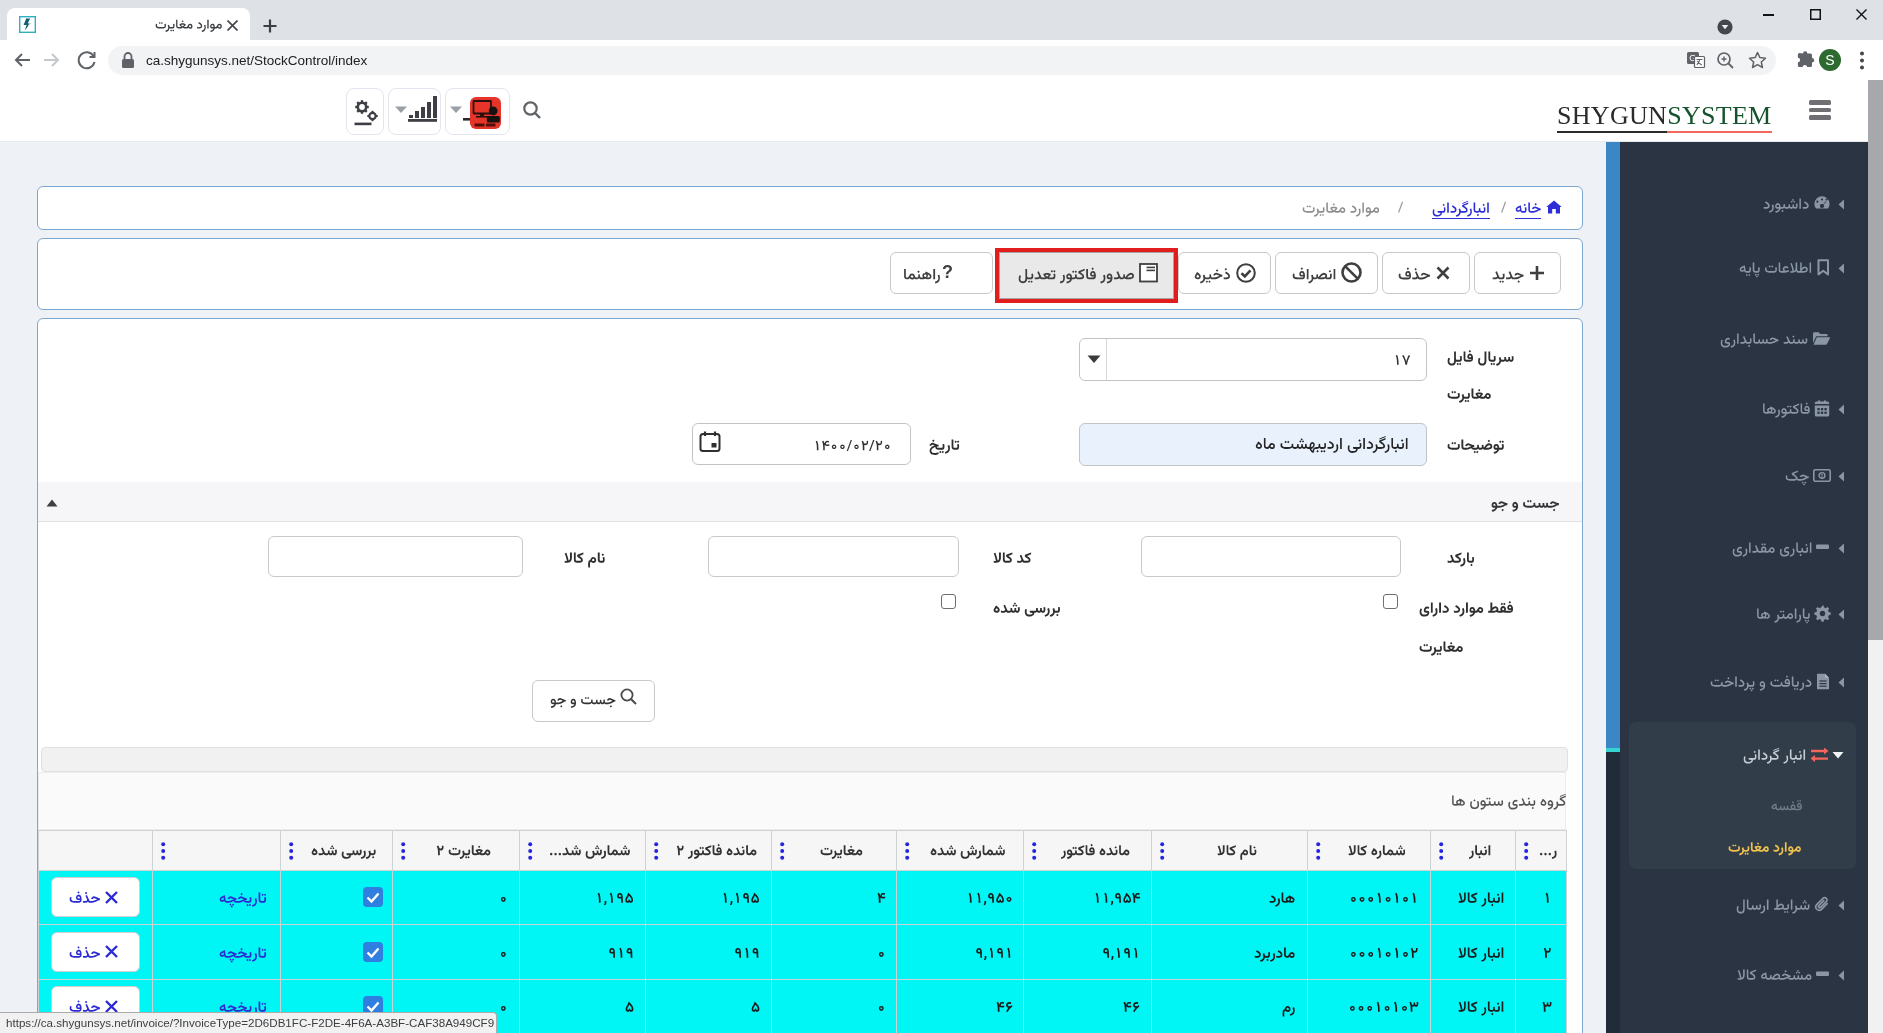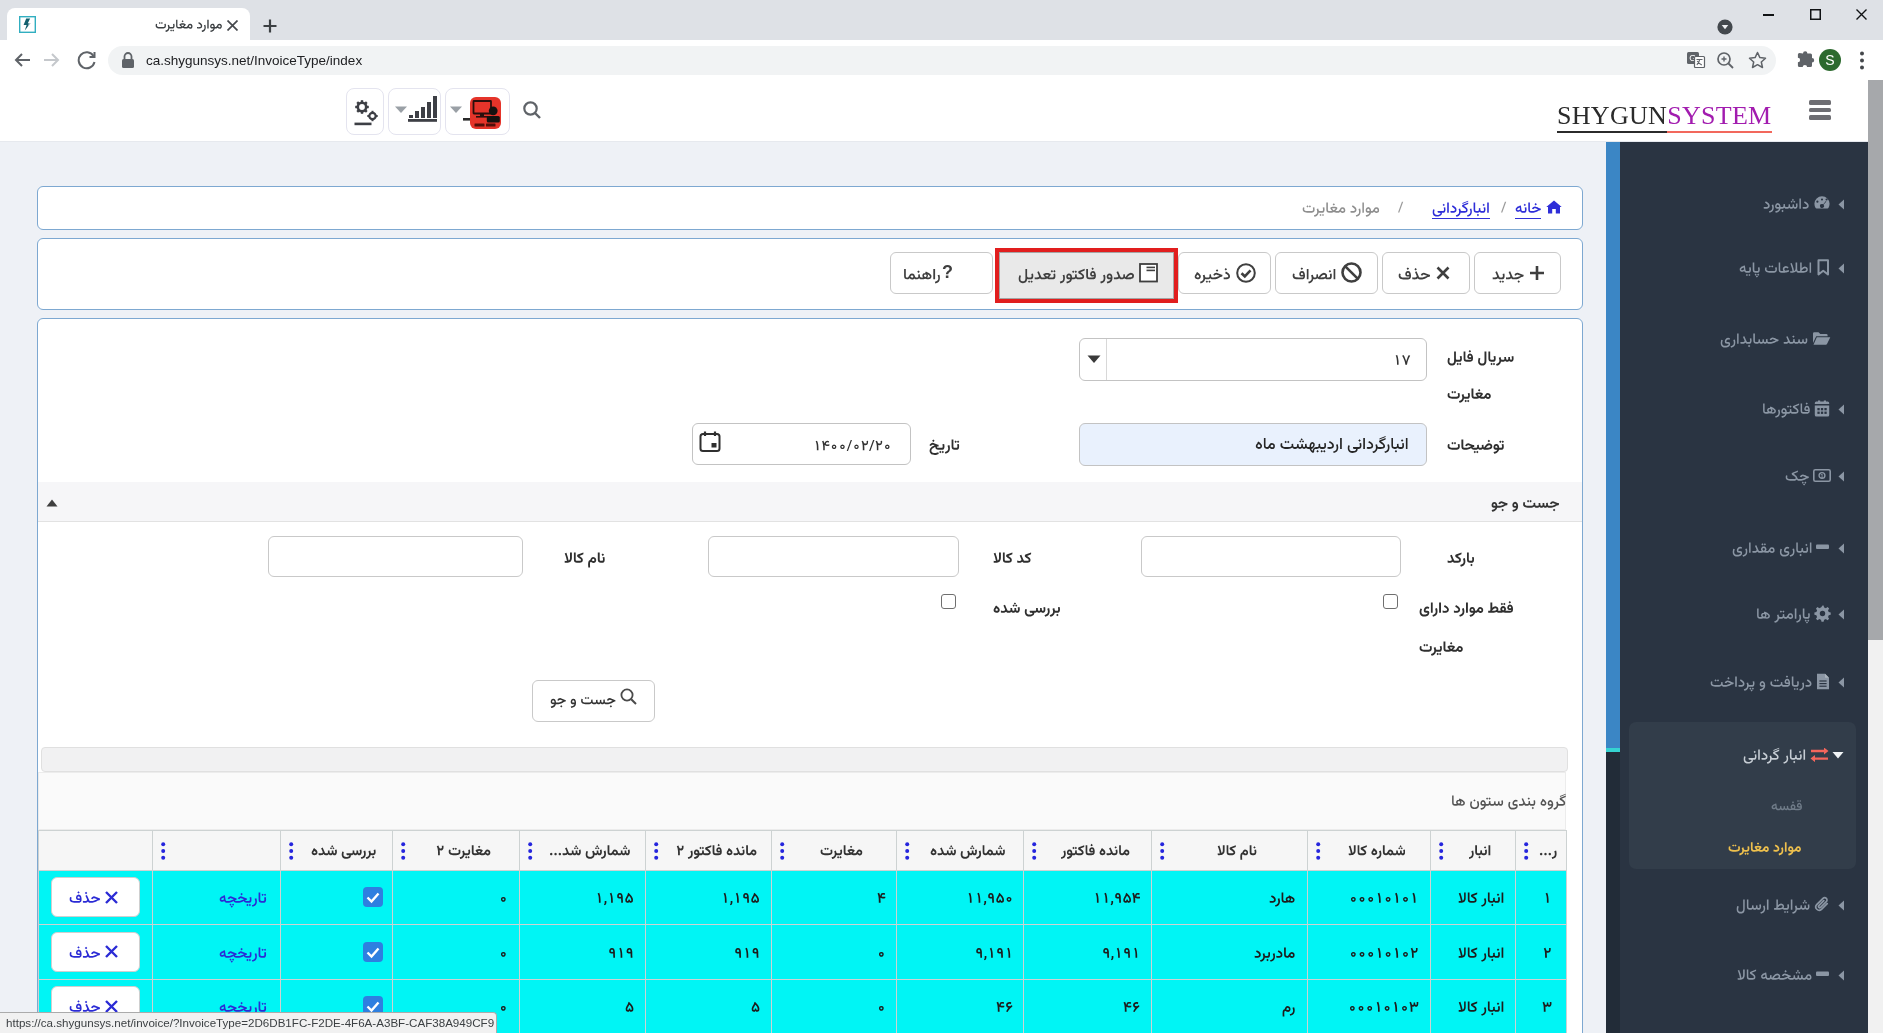--- a/index.html
+++ b/index.html
@@ -38,21 +38,21 @@
   </svg>
 <svg style="position:absolute;left:77px;top:50px;" width="20" height="20" viewBox="0 0 20 20">
     <path d="M16.5 6 A 8 8 0 1 0 17.5 12" stroke="#5f6368" stroke-width="2" fill="none"></path>
     <path d="M17.5 2 V7 H12.5" fill="none" stroke="#5f6368" stroke-width="2"></path>
   </svg>
 <div style="position:absolute;left:108px;top:46px;width:1668px;height:29px;background:#f1f3f4;border-radius:15px"></div>
 <svg style="position:absolute;left:121px;top:52px;" width="14" height="17" viewBox="0 0 14 17">
     <rect x="1" y="7" width="12" height="9" rx="1.5" fill="#5f6368"></rect>
     <path d="M3.5 7 V4.5 A3.5 3.5 0 0 1 10.5 4.5 V7" stroke="#5f6368" stroke-width="1.8" fill="none"></path>
   </svg>
-<div style="position:absolute;left:146px;top:50px;font:400 13.5px/21px &quot;Liberation Sans&quot;,sans-serif;color:#202124">ca.shygunsys.net/InvoiceType/index</div>
+<div style="position:absolute;left:146px;top:50px;font:400 13.5px/21px &quot;Liberation Sans&quot;,sans-serif;color:#202124">ca.shygunsys.net/StockControl/index</div>
 <svg style="position:absolute;left:1687px;top:52px;" width="20" height="16" viewBox="0 0 20 16">
     <rect x="0" y="0" width="12" height="12" rx="1.5" fill="#5f6368"></rect>
     <text x="5.8" y="9.3" font-size="9" font-family="Liberation Sans" fill="#fff" text-anchor="middle">G</text>
     <rect x="7.5" y="4.5" width="10" height="11" rx="1" fill="#fdfdfd" stroke="#5f6368" stroke-width="1.2"></rect>
     <path d="M9.5 7.5 H15.5 M12.5 7.5 V8 Q12.2 11 9.8 12.8 M10.2 9 Q12 11.5 14.8 13" stroke="#5f6368" stroke-width="1.1" fill="none"></path>
   </svg>
 <svg style="position:absolute;left:1716px;top:51px;" width="19" height="19" viewBox="0 0 19 19">
     <circle cx="8" cy="8" r="6" stroke="#5f6368" stroke-width="1.7" fill="none"></circle>
     <path d="M12.5 12.5 L17 17" stroke="#5f6368" stroke-width="1.8"></path>
     <path d="M8 5.5 V10.5 M5.5 8 H10.5" stroke="#5f6368" stroke-width="1.4"></path>
@@ -127,21 +127,21 @@
     <rect x="16.8" y="19" width="13" height="6.5" rx="1.5" fill="#151210"></rect>
 <g fill="#520f0a">
       <rect x="4.5" y="26.5" width="10" height="3" rx="0.5"></rect>
       <rect x="16" y="26.5" width="9.5" height="3" rx="0.5"></rect>
     </g>
   </svg>
 <svg style="position:absolute;left:523px;top:101px;" width="19" height="19" viewBox="0 0 19 19">
     <circle cx="7.5" cy="7.5" r="6.2" stroke="#5f6368" stroke-width="2.2" fill="none"></circle>
     <path d="M12 12 L17 17" stroke="#5f6368" stroke-width="2.4"></path>
   </svg>
-<div style="position:absolute;left:1557px;top:101px;font:400 26px/30px &quot;Liberation Serif&quot;,serif;letter-spacing:0.3px"><span style="color:#2b2b2b;border-bottom:2.5px solid #2b2b2b;padding-bottom:1px">SHYGUN</span><span style="color:#a21caf;border-bottom:2.5px solid #f2685c;padding-bottom:1px">SYSTEM</span></div>
+<div style="position:absolute;left:1557px;top:101px;font:400 26px/30px &quot;Liberation Serif&quot;,serif;letter-spacing:0.3px"><span style="color:#2b2b2b;border-bottom:2.5px solid #2b2b2b;padding-bottom:1px">SHYGUN</span><span style="color:#14532d;border-bottom:2.5px solid #f2685c;padding-bottom:1px">SYSTEM</span></div>
 <div style="position:absolute;left:1809px;top:100px;width:22px;height:4.6px;background:#6e6e73;border-radius:1.5px"></div>
 <div style="position:absolute;left:1809px;top:107.5px;width:22px;height:4.6px;background:#6e6e73;border-radius:1.5px"></div>
 <div style="position:absolute;left:1809px;top:115px;width:22px;height:4.6px;background:#6e6e73;border-radius:1.5px"></div>
 <div style="position:absolute;left:0px;top:142px;width:1606px;height:891px;background:#eef1f6"></div>
 <div style="position:absolute;left:1614px;top:142px;width:254px;height:891px;background:#2a3442"></div>
 <div style="position:absolute;left:1606px;top:751px;width:14px;height:282px;background:#222c38"></div>
 <div style="position:absolute;left:1606px;top:142px;width:14px;height:606px;background:#3b86c5"></div>
 <div style="position:absolute;left:1606px;top:748px;width:14px;height:3.5px;background:#35d3d1"></div>
 <div style="position:absolute;left:1868px;top:80px;width:15px;height:953px;background:#f1f1f1"></div>
 <div style="position:absolute;left:1868px;top:80px;width:15px;height:560px;background:#a6a8ab"></div>

